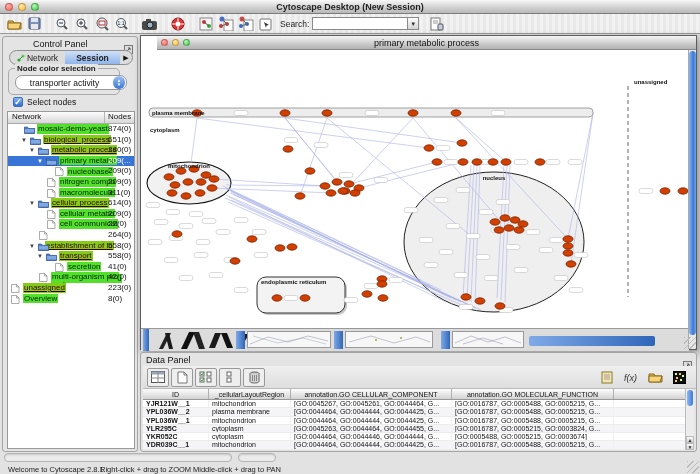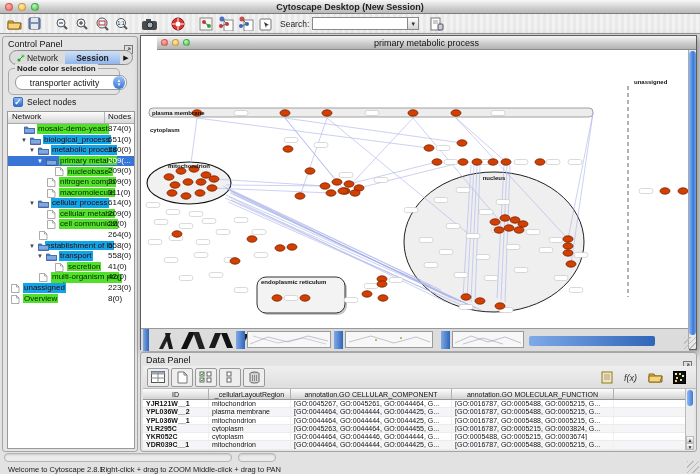--- a/index.html
+++ b/index.html
@@ -22,21 +22,21 @@
     background:repeating-linear-gradient(90deg,#f2f2f2 0 3px,#e9e9e9 3px 6px);
     border-bottom:1px solid #9a9a9a; display:flex; align-items:center; padding-left:4px; }
   .tb-btn { width:18px; height:16px; margin:0 1px; display:flex; align-items:center; justify-content:center; }
   .tb-sep { width:8px; }
   .search-label { font-size:8.5px; color:#222; margin:0 3px 0 4px; }
   .search-box { width:96px; height:13px; border:1px solid #8a8a8a; background:#fff; font-size:8px; padding:0 2px; font-family:"Liberation Sans",sans-serif; }
   .combo-arrow-btn { width:11px; height:13px; border:1px solid #8a8a8a; border-left:none; background:linear-gradient(#fdfdfd,#d4d4d4); font-size:6px; color:#333; display:flex; align-items:center; justify-content:center; }
 
   
   .control-panel { position:absolute; left:2px; top:36px; width:136px; height:416px;
-    background:#e4e4e4; border:1px solid #a5a5a5; border-radius:3px; }
+    background:#e4e4e4; border:1px solid #a5a5a5; border-radius:3px;padding-left:25px; }
   .panel-title { font-size:9px; color:#111; padding:2px 0 0 5px; height:13px; }
   .float-ico { position:absolute; right:4px; top:3px; }
   .cp-tabs { position:absolute; left:6px; top:13px; width:124px; height:15px; display:flex;
     border:1px solid #8e8e8e; border-radius:8px; background:#dcdcdc; overflow:hidden; }
   .cp-tab { flex:1; display:flex; align-items:center; justify-content:center; gap:2px; font-size:8.5px; color:#222; }
   .cp-tab.active { background:linear-gradient(#cfe0f7,#8fb5ec); font-weight:bold; }
   .cp-tab-arrow { width:12px; display:flex; align-items:center; justify-content:center; font-size:7px; color:#111; }
   .groupbox { position:absolute; left:5px; top:31px; width:112px; height:27px; border:1px solid #aaa; border-radius:5px; }
   .groupbox .legend { position:absolute; left:6px; top:-5px; background:#e4e4e4; font-size:8px; font-weight:bold; color:#222; padding:0 2px; }
   .combo { position:absolute; left:6px; top:6px; width:112px; height:15px; background:#fff; border:1px solid #999;
@@ -51,21 +51,21 @@
   .tree-box { position:absolute; left:4px; top:74px; width:128px; height:338px; background:#fff; border:1px solid #9a9a9a; overflow:hidden; }
   .tree-header { display:flex; height:12px; background:linear-gradient(#fdfdfd,#d7d7d7); border-bottom:1px solid #aaa; font-size:8px; color:#111; }
   .tree-header .h1 { width:97px; border-right:1px solid #b5b5b5; padding-left:4px; }
   .tree-header .h2 { flex:1; padding-left:3px; }
   .tree-row { position:relative; height:10.6px; font-size:8px; line-height:10.6px; white-space:nowrap; color:#111; }
   .tree-row.sel { background:#3875d7; }
   .tree-row .tri { position:absolute; top:0; font-size:6px; color:#444; }
   .tree-row.sel .tri { color:#fff; }
   .tree-row .lbl { display:inline-block; padding:0 1px; line-height:9.5px; max-width:84px; overflow:hidden; vertical-align:middle; }
   .lbl.green { background:#52e02a; color:#052500; }
-  .lbl.red { background:#0ea5e9; color:#3c0000; }
+  .lbl.red { background:#84cc16; color:#3c0000;text-decoration:underline; }
   .tree-row .cnt { position:absolute; left:100px; top:0; font-size:8px; color:#111; }
   .tree-row.sel .cnt { color:#fff; }
   .ticon { position:absolute; top:1px; }
 
   
   .net-window { position:absolute; left:140px; top:35px; width:557px; height:315px;
     border:1px solid #5c5c5c; background:#fff; box-shadow:2px 3px 8px rgba(0,0,0,.4); }
   .net-titlebar { position:absolute; left:16px; top:0; right:0; height:14px;
     background:linear-gradient(#f6f6f6,#cacaca 60%,#b3b3b3); border-bottom:1px solid #8a8a8a; display:flex; align-items:center; }
   .net-titlebar .tl { width:7px; height:7px; margin-left:4px; }

